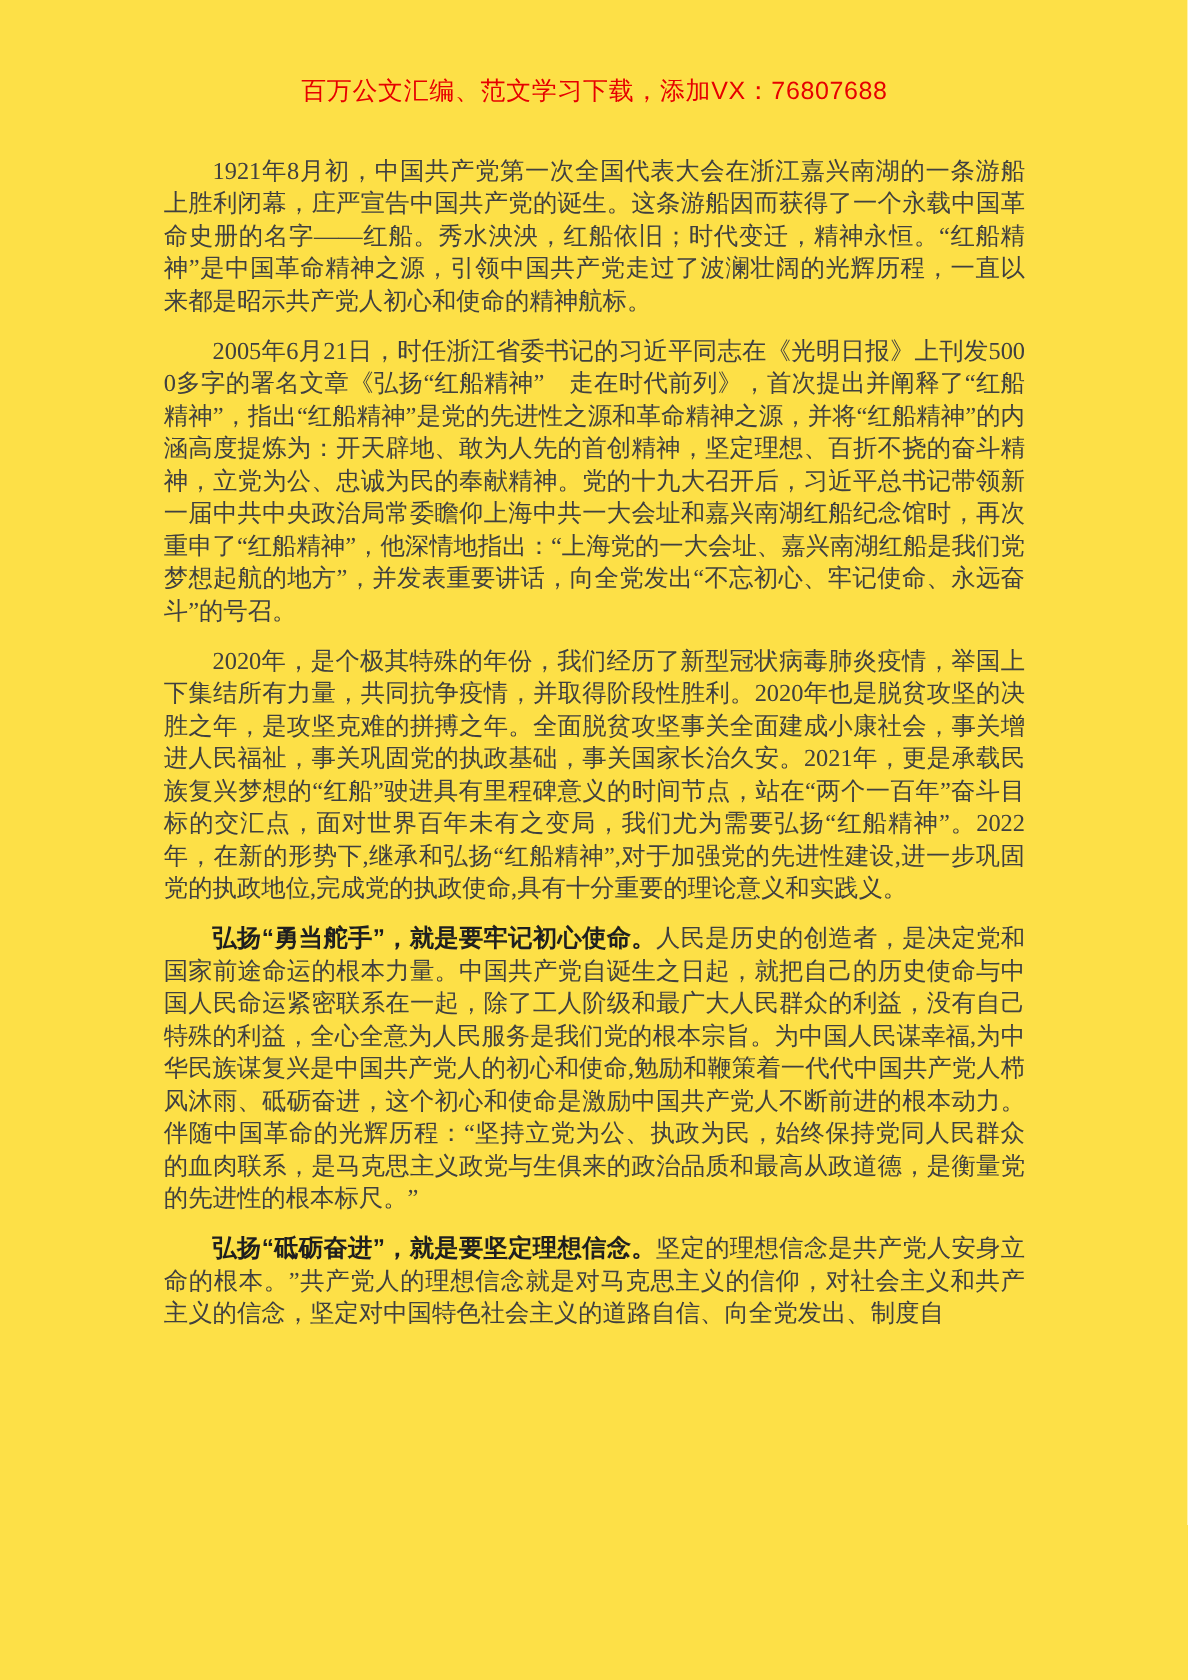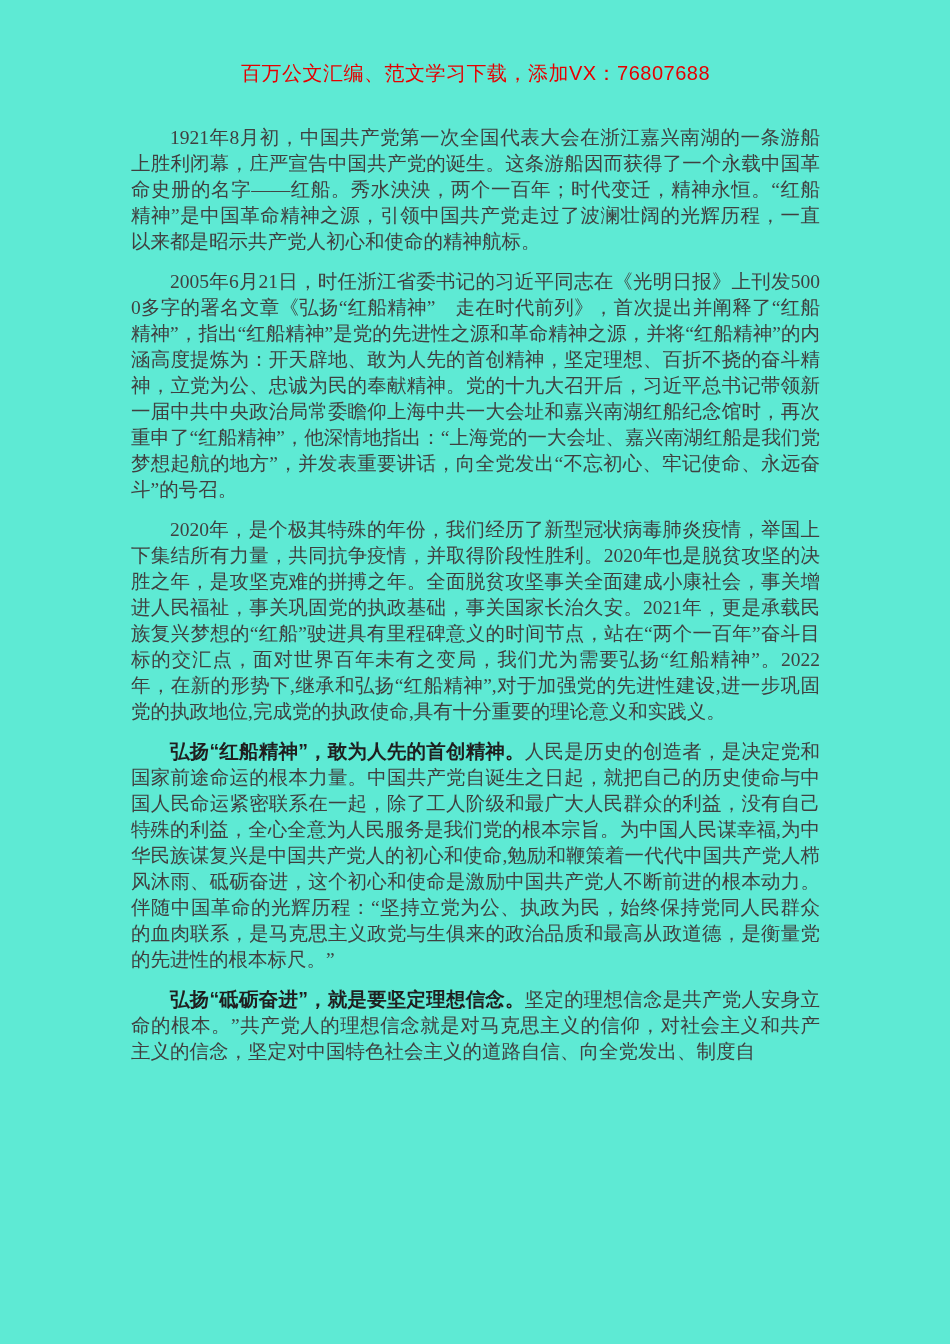--- a/index.html
+++ b/index.html
@@ -4,21 +4,21 @@
 <style>
   html, body {
     margin: 0;
     padding: 0;
     background: #ffffff;
   }
   .page {
     position: relative;
     width: 950px;
     height: 1344px;
-    background: #5eead4;
+    background: #fde047;
     box-sizing: border-box;
     padding: 58px 130px 0 131px;
     overflow: hidden;
   }
   .promo-header {
     text-align: center;
     color: #e60000;
     font-family: "Liberation Sans", "DejaVu Sans", sans-serif;
     font-size: 20px;
     font-weight: 400;
@@ -49,24 +49,24 @@
     color: #1f1f1f;
   }
 </style>
 </head>
 <body>
 
 <div class="page">
   <div class="promo-header">百万公文汇编、范文学习下载，添加VX：76807688</div>
 
   <div class="content">
-    <p class="para"><span class="lead"></span><span>1921年8月初，中国共产党第一次全国代表大会在浙江嘉兴南湖的一条游船上胜利闭幕，庄严宣告中国共产党的诞生。这条游船因而获得了一个永载中国革命史册的名字——红船。秀水泱泱，两个一百年；时代变迁，精神永恒。“红船精神”是中国革命精神之源，引领中国共产党走过了波澜壮阔的光辉历程，一直以来都是昭示共产党人初心和使命的精神航标。</span></p>
+    <p class="para"><span class="lead"></span><span>1921年8月初，中国共产党第一次全国代表大会在浙江嘉兴南湖的一条游船上胜利闭幕，庄严宣告中国共产党的诞生。这条游船因而获得了一个永载中国革命史册的名字——红船。秀水泱泱，红船依旧；时代变迁，精神永恒。“红船精神”是中国革命精神之源，引领中国共产党走过了波澜壮阔的光辉历程，一直以来都是昭示共产党人初心和使命的精神航标。</span></p>
 
     <p class="para"><span class="lead"></span><span>2005年6月21日，时任浙江省委书记的习近平同志在《光明日报》上刊发5000多字的署名文章《弘扬“红船精神”　走在时代前列》，首次提出并阐释了“红船精神”，指出“红船精神”是党的先进性之源和革命精神之源，并将“红船精神”的内涵高度提炼为：开天辟地、敢为人先的首创精神，坚定理想、百折不挠的奋斗精神，立党为公、忠诚为民的奉献精神。党的十九大召开后，习近平总书记带领新一届中共中央政治局常委瞻仰上海中共一大会址和嘉兴南湖红船纪念馆时，再次重申了“红船精神”，他深情地指出：“上海党的一大会址、嘉兴南湖红船是我们党梦想起航的地方”，并发表重要讲话，向全党发出“不忘初心、牢记使命、永远奋斗”的号召。</span></p>
 
 
     <p class="para"><span class="lead"></span><span>2020年，是个极其特殊的年份，我们经历了新型冠状病毒肺炎疫情，举国上下集结所有力量，共同抗争疫情，并取得阶段性胜利。2020年也是脱贫攻坚的决胜之年，是攻坚克难的拼搏之年。全面脱贫攻坚事关全面建成小康社会，事关增进人民福祉，事关巩固党的执政基础，事关国家长治久安。2021年，更是承载民族复兴梦想的“红船”驶进具有里程碑意义的时间节点，站在“两个一百年”奋斗目标的交汇点，面对世界百年未有之变局，我们尤为需要弘扬“红船精神”。2022年，在新的形势下,继承和弘扬“红船精神”,对于加强党的先进性建设,进一步巩固党的执政地位,完成党的执政使命,具有十分重要的理论意义和实践义。</span></p>
 
-    <p class="para"><span class="lead">弘扬“红船精神”，敢为人先的首创精神。</span><span>人民是历史的创造者，是决定党和国家前途命运的根本力量。中国共产党自诞生之日起，就把自己的历史使命与中国人民命运紧密联系在一起，除了工人阶级和最广大人民群众的利益，没有自己特殊的利益，全心全意为人民服务是我们党的根本宗旨。为中国人民谋幸福,为中华民族谋复兴是中国共产党人的初心和使命,勉励和鞭策着一代代中国共产党人栉风沐雨、砥砺奋进，这个初心和使命是激励中国共产党人不断前进的根本动力。伴随中国革命的光辉历程：“坚持立党为公、执政为民，始终保持党同人民群众的血肉联系，是马克思主义政党与生俱来的政治品质和最高从政道德，是衡量党的先进性的根本标尺。”</span></p>
+    <p class="para"><span class="lead">弘扬“勇当舵手”，就是要牢记初心使命。</span><span>人民是历史的创造者，是决定党和国家前途命运的根本力量。中国共产党自诞生之日起，就把自己的历史使命与中国人民命运紧密联系在一起，除了工人阶级和最广大人民群众的利益，没有自己特殊的利益，全心全意为人民服务是我们党的根本宗旨。为中国人民谋幸福,为中华民族谋复兴是中国共产党人的初心和使命,勉励和鞭策着一代代中国共产党人栉风沐雨、砥砺奋进，这个初心和使命是激励中国共产党人不断前进的根本动力。伴随中国革命的光辉历程：“坚持立党为公、执政为民，始终保持党同人民群众的血肉联系，是马克思主义政党与生俱来的政治品质和最高从政道德，是衡量党的先进性的根本标尺。”</span></p>
 
     <p class="para"><span class="lead">弘扬“砥砺奋进”，就是要坚定理想信念。</span><span>坚定的理想信念是共产党人安身立命的根本。”共产党人的理想信念就是对马克思主义的信仰，对社会主义和共产主义的信念，坚定对中国特色社会主义的道路自信、向全党发出、制度自</span></p>
   </div>
 </div>
 
 </body></html>

